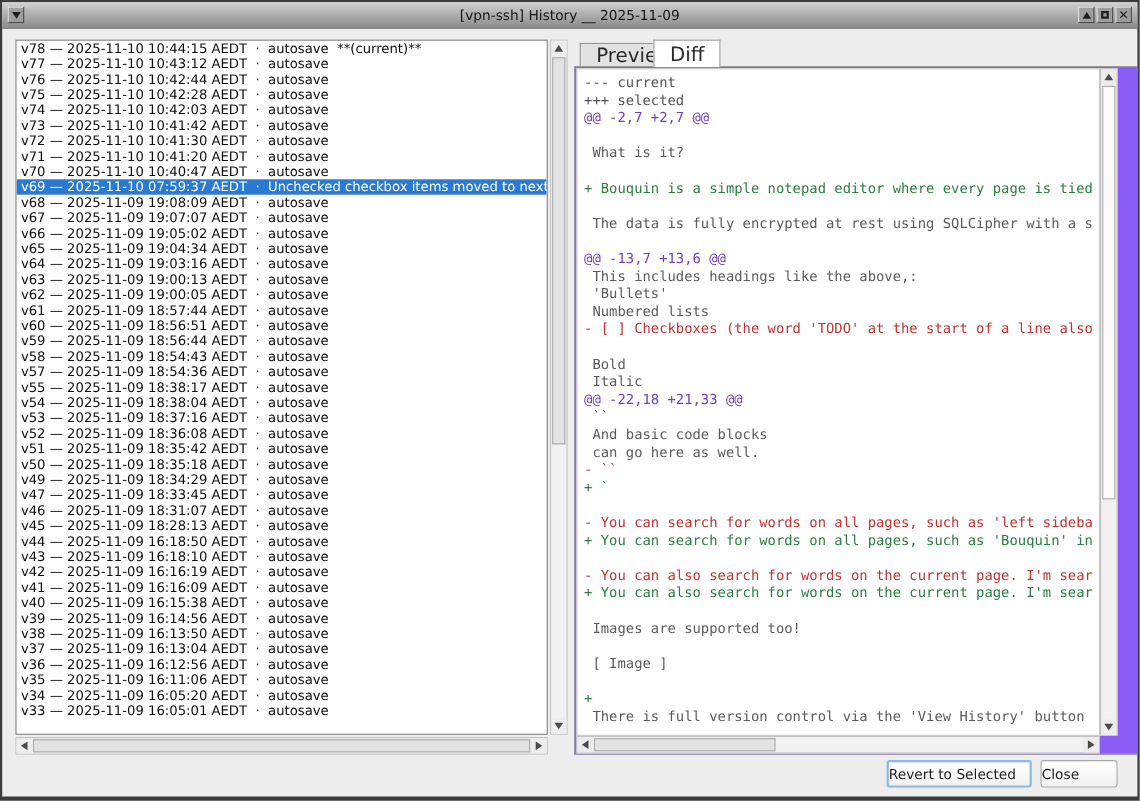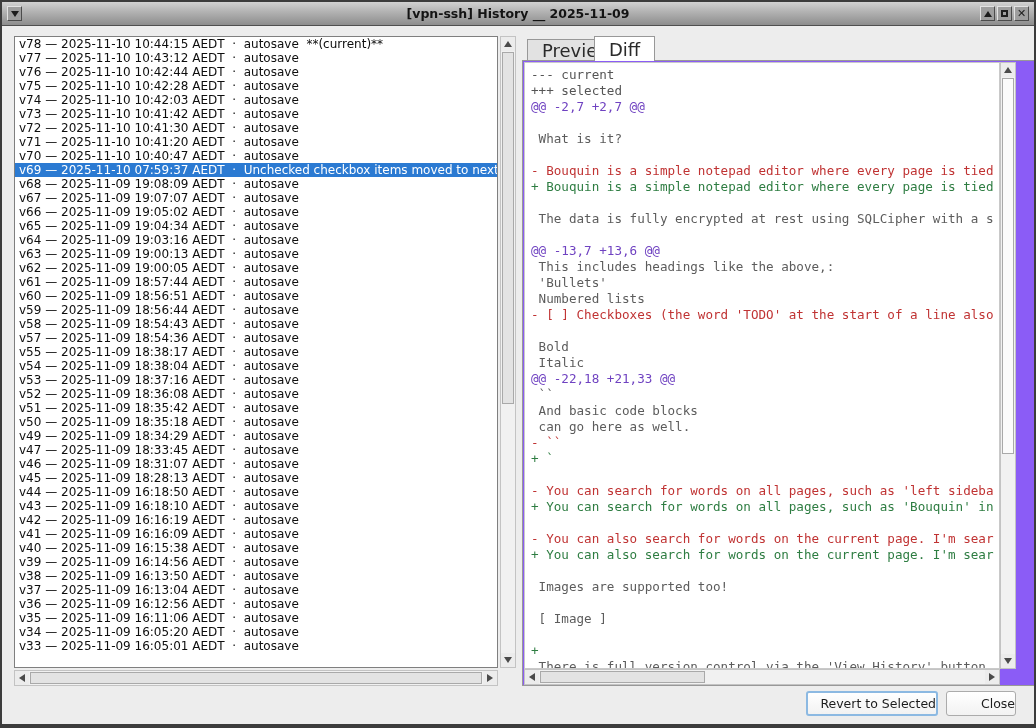--- a/index.html
+++ b/index.html
@@ -13,21 +13,21 @@
   }
   
   .titlebar{
     position:absolute;left:0;top:0;right:0;height:24px;
     background:linear-gradient(180deg,#d2d2d2 0%,#b4b4b4 40%,#8d8d8d 100%);
     border-bottom:1px solid #4f4f4f;
     display:flex;align-items:center;
   }
   .title-text{
     position:absolute;left:0;right:0;text-align:center;
-    font-size:12.5px;font-weight:bold;color:#141414;letter-spacing:0px;
+    font-size:12.5px;font-weight:normal;color:#141414;letter-spacing:0px;
   }
   .tb-btn{
     width:15px;height:15px;background:#9e9e9e;
     border-top:1px solid #e2e2e2;border-left:1px solid #e2e2e2;
     border-right:1px solid #4c4c4c;border-bottom:1px solid #4c4c4c;
     display:flex;align-items:center;justify-content:center;
     position:relative;flex:0 0 auto;
   }
   .tb-left{margin-left:5px;}
   .tb-right-group{position:absolute;right:5px;top:4px;display:flex;gap:2px;}
@@ -100,21 +100,21 @@
   .diff-vscroll .sb-thumb{left:1px;width:12px;top:15px;height:376px;background:#fbfbfb;}
   .diff-hscroll{left:1px;top:608px;width:476px;height:16px;}
   .diff-hscroll .sb-btn.left{left:0;top:0;}
   .diff-hscroll .sb-btn.right{right:0;top:0;}
   .diff-hscroll .sb-thumb{top:1px;height:12px;left:15px;width:165px;}
   
   .btn{
     position:absolute;height:25px;border-radius:3px;
     background:linear-gradient(180deg,#ffffff,#f2f2f2);
     border:1px solid #ababab;font-size:12.5px;color:#1c1c1c;
-    text-align:right;line-height:23px;cursor:default;
+    text-align:left;line-height:23px;cursor:default;
   }
   .btn-revert{left:804px;top:689px;width:132px;border:2px solid #8cb9e2;line-height:21px;}
   .btn-close{left:944px;top:689px;width:70px;}
 </style>
 </head>
 <body>
 
 <div class="window">
 
   <div class="titlebar">
@@ -208,21 +208,20 @@
   </div>
 
   <div class="nb-pane">
     <div class="diff-area">
         <div class="dln t-meta">--- current</div>
         <div class="dln t-meta">+++ selected</div>
         <div class="dln t-hunk">@@ -2,7 +2,7 @@</div>
         <div class="dln t-blank"></div>
         <div class="dln t-ctx"> What is it?</div>
         <div class="dln t-blank"></div>
-        <div class="dln t-del">- Bouquin is a simple notepad editor where every page is tied</div>
         <div class="dln t-add">+ Bouquin is a simple notepad editor where every page is tied</div>
         <div class="dln t-blank"></div>
         <div class="dln t-ctx"> The data is fully encrypted at rest using SQLCipher with a s</div>
         <div class="dln t-blank"></div>
         <div class="dln t-hunk">@@ -13,7 +13,6 @@</div>
         <div class="dln t-ctx"> This includes headings like the above,:</div>
         <div class="dln t-ctx"> 'Bullets'</div>
         <div class="dln t-ctx"> Numbered lists</div>
         <div class="dln t-del">- [ ] Checkboxes (the word 'TODO' at the start of a line also</div>
         <div class="dln t-blank"></div>

